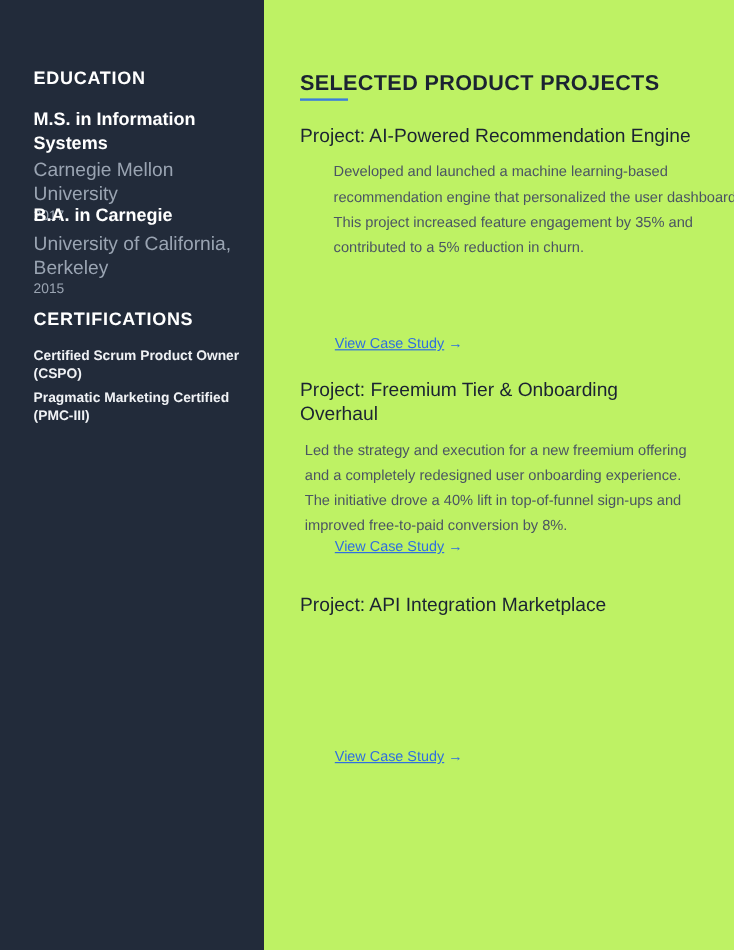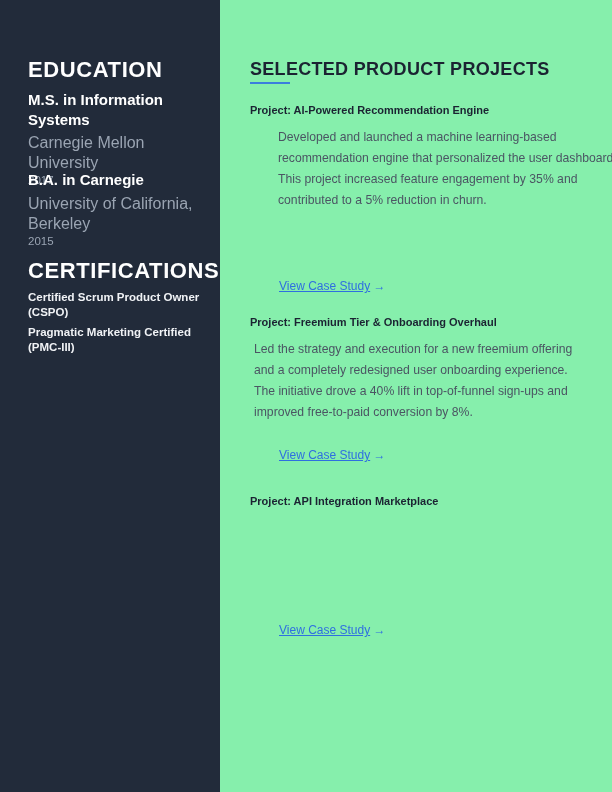--- a/index.html
+++ b/index.html
@@ -22,21 +22,21 @@
     top: 0;
     width: 220px;
     height: 792px;
     background: #222b3a;
     box-sizing: border-box;
     padding: 0 24px;
   }
 
   .side-heading {
     color: #ffffff;
-    font-size: 22px;
+    font-size: 15px;
     font-weight: bold;
     letter-spacing: 0.6px;
     margin: 0;
     line-height: 1.1;
   }
   #education-heading { position: absolute; left: 28px; top: 58px; }
   #certifications-heading { position: absolute; left: 28px; top: 259px; }
 
   .edu-entry { position: absolute; left: 28px; width: 180px; }
   #edu-0 { top: 90px; }
@@ -74,21 +74,21 @@
   #cert-0 { top: 290px; }
   #cert-1 { top: 325px; }
 
   
   #main {
     position: absolute;
     left: 220px;
     top: 0;
     width: 392px;
     height: 792px;
-    background: #86efac;
+    background: #bef264;
   }
 
   #main-heading {
     position: absolute;
     left: 30px;
     top: 59px;
     margin: 0;
     font-size: 18px;
     font-weight: bold;
     letter-spacing: 0.3px;
@@ -100,22 +100,22 @@
     left: 30px;
     top: 82px;
     width: 40px;
     height: 2px;
     background: #3b7ddd;
   }
 
   .project { position: absolute; left: 30px; }
   .project-title {
     margin: 0;
-    font-size: 11px;
-    font-weight: bold;
+    font-size: 16px;
+    font-weight: normal;
     color: #1b2332;
     line-height: 1.25;
   }
   .project-body {
     margin: 0;
     font-size: 12.2px;
     color: #4b5563;
     line-height: 1.73;
   }
   .case-link {

